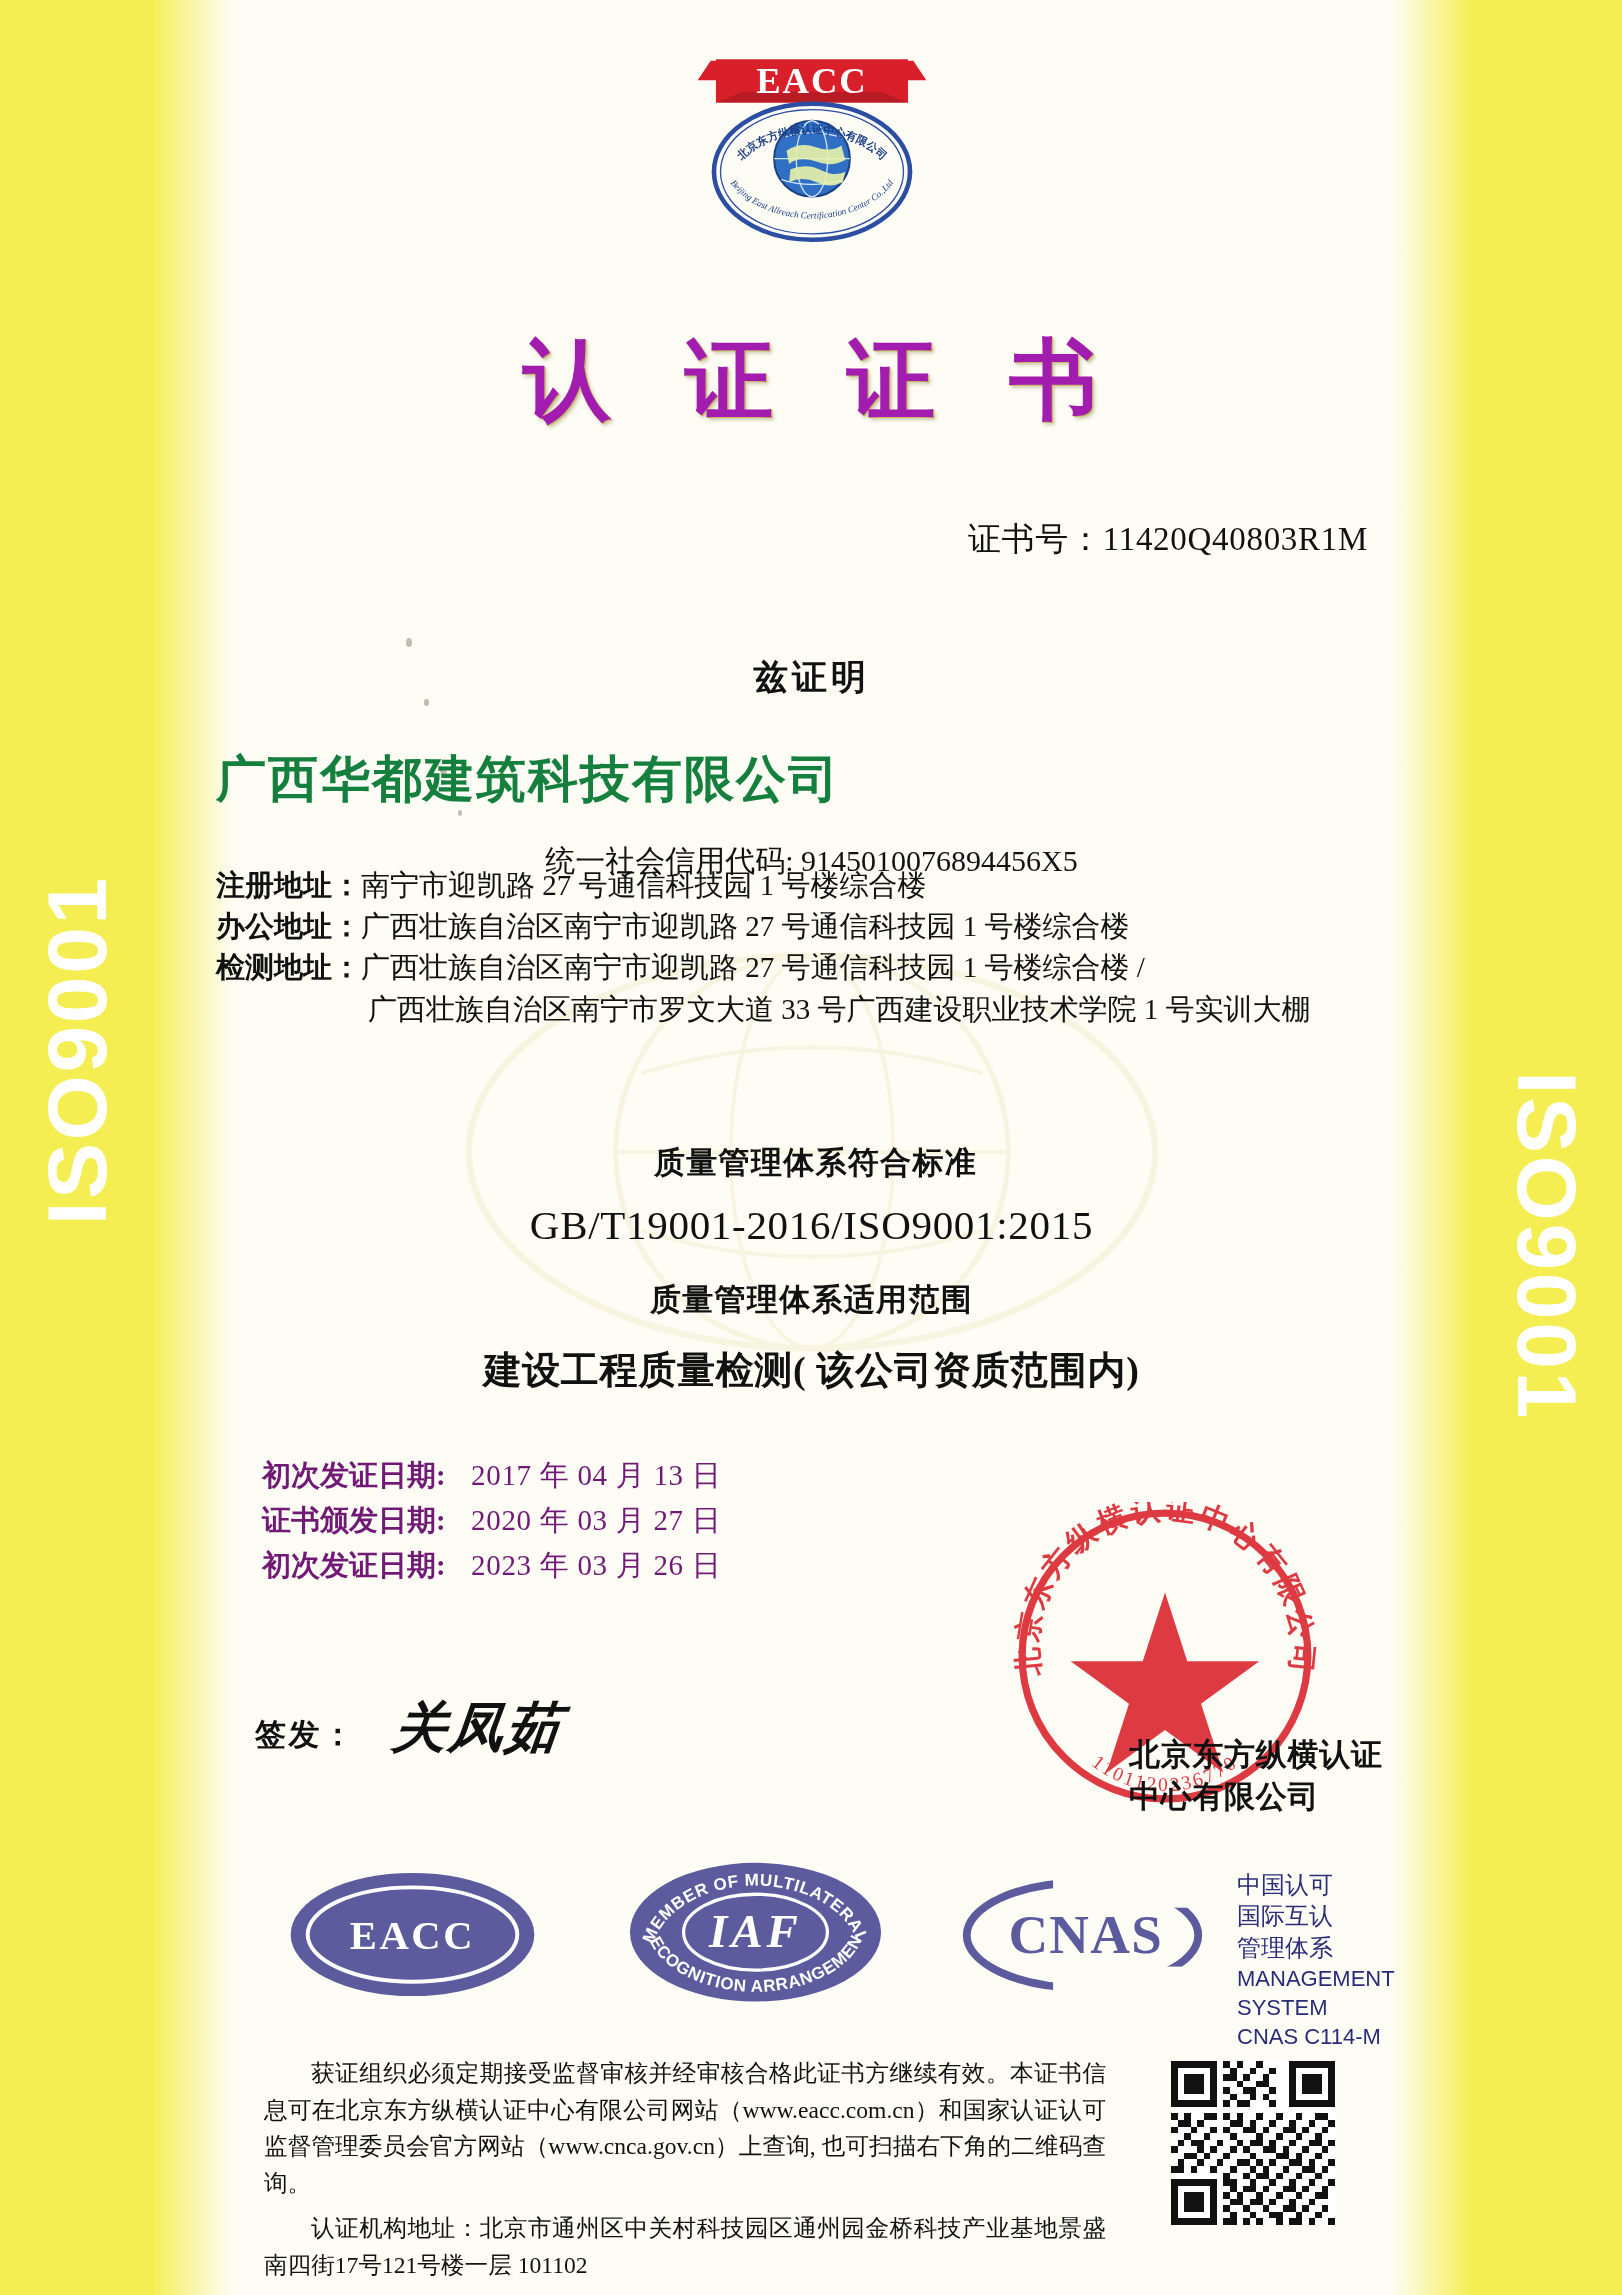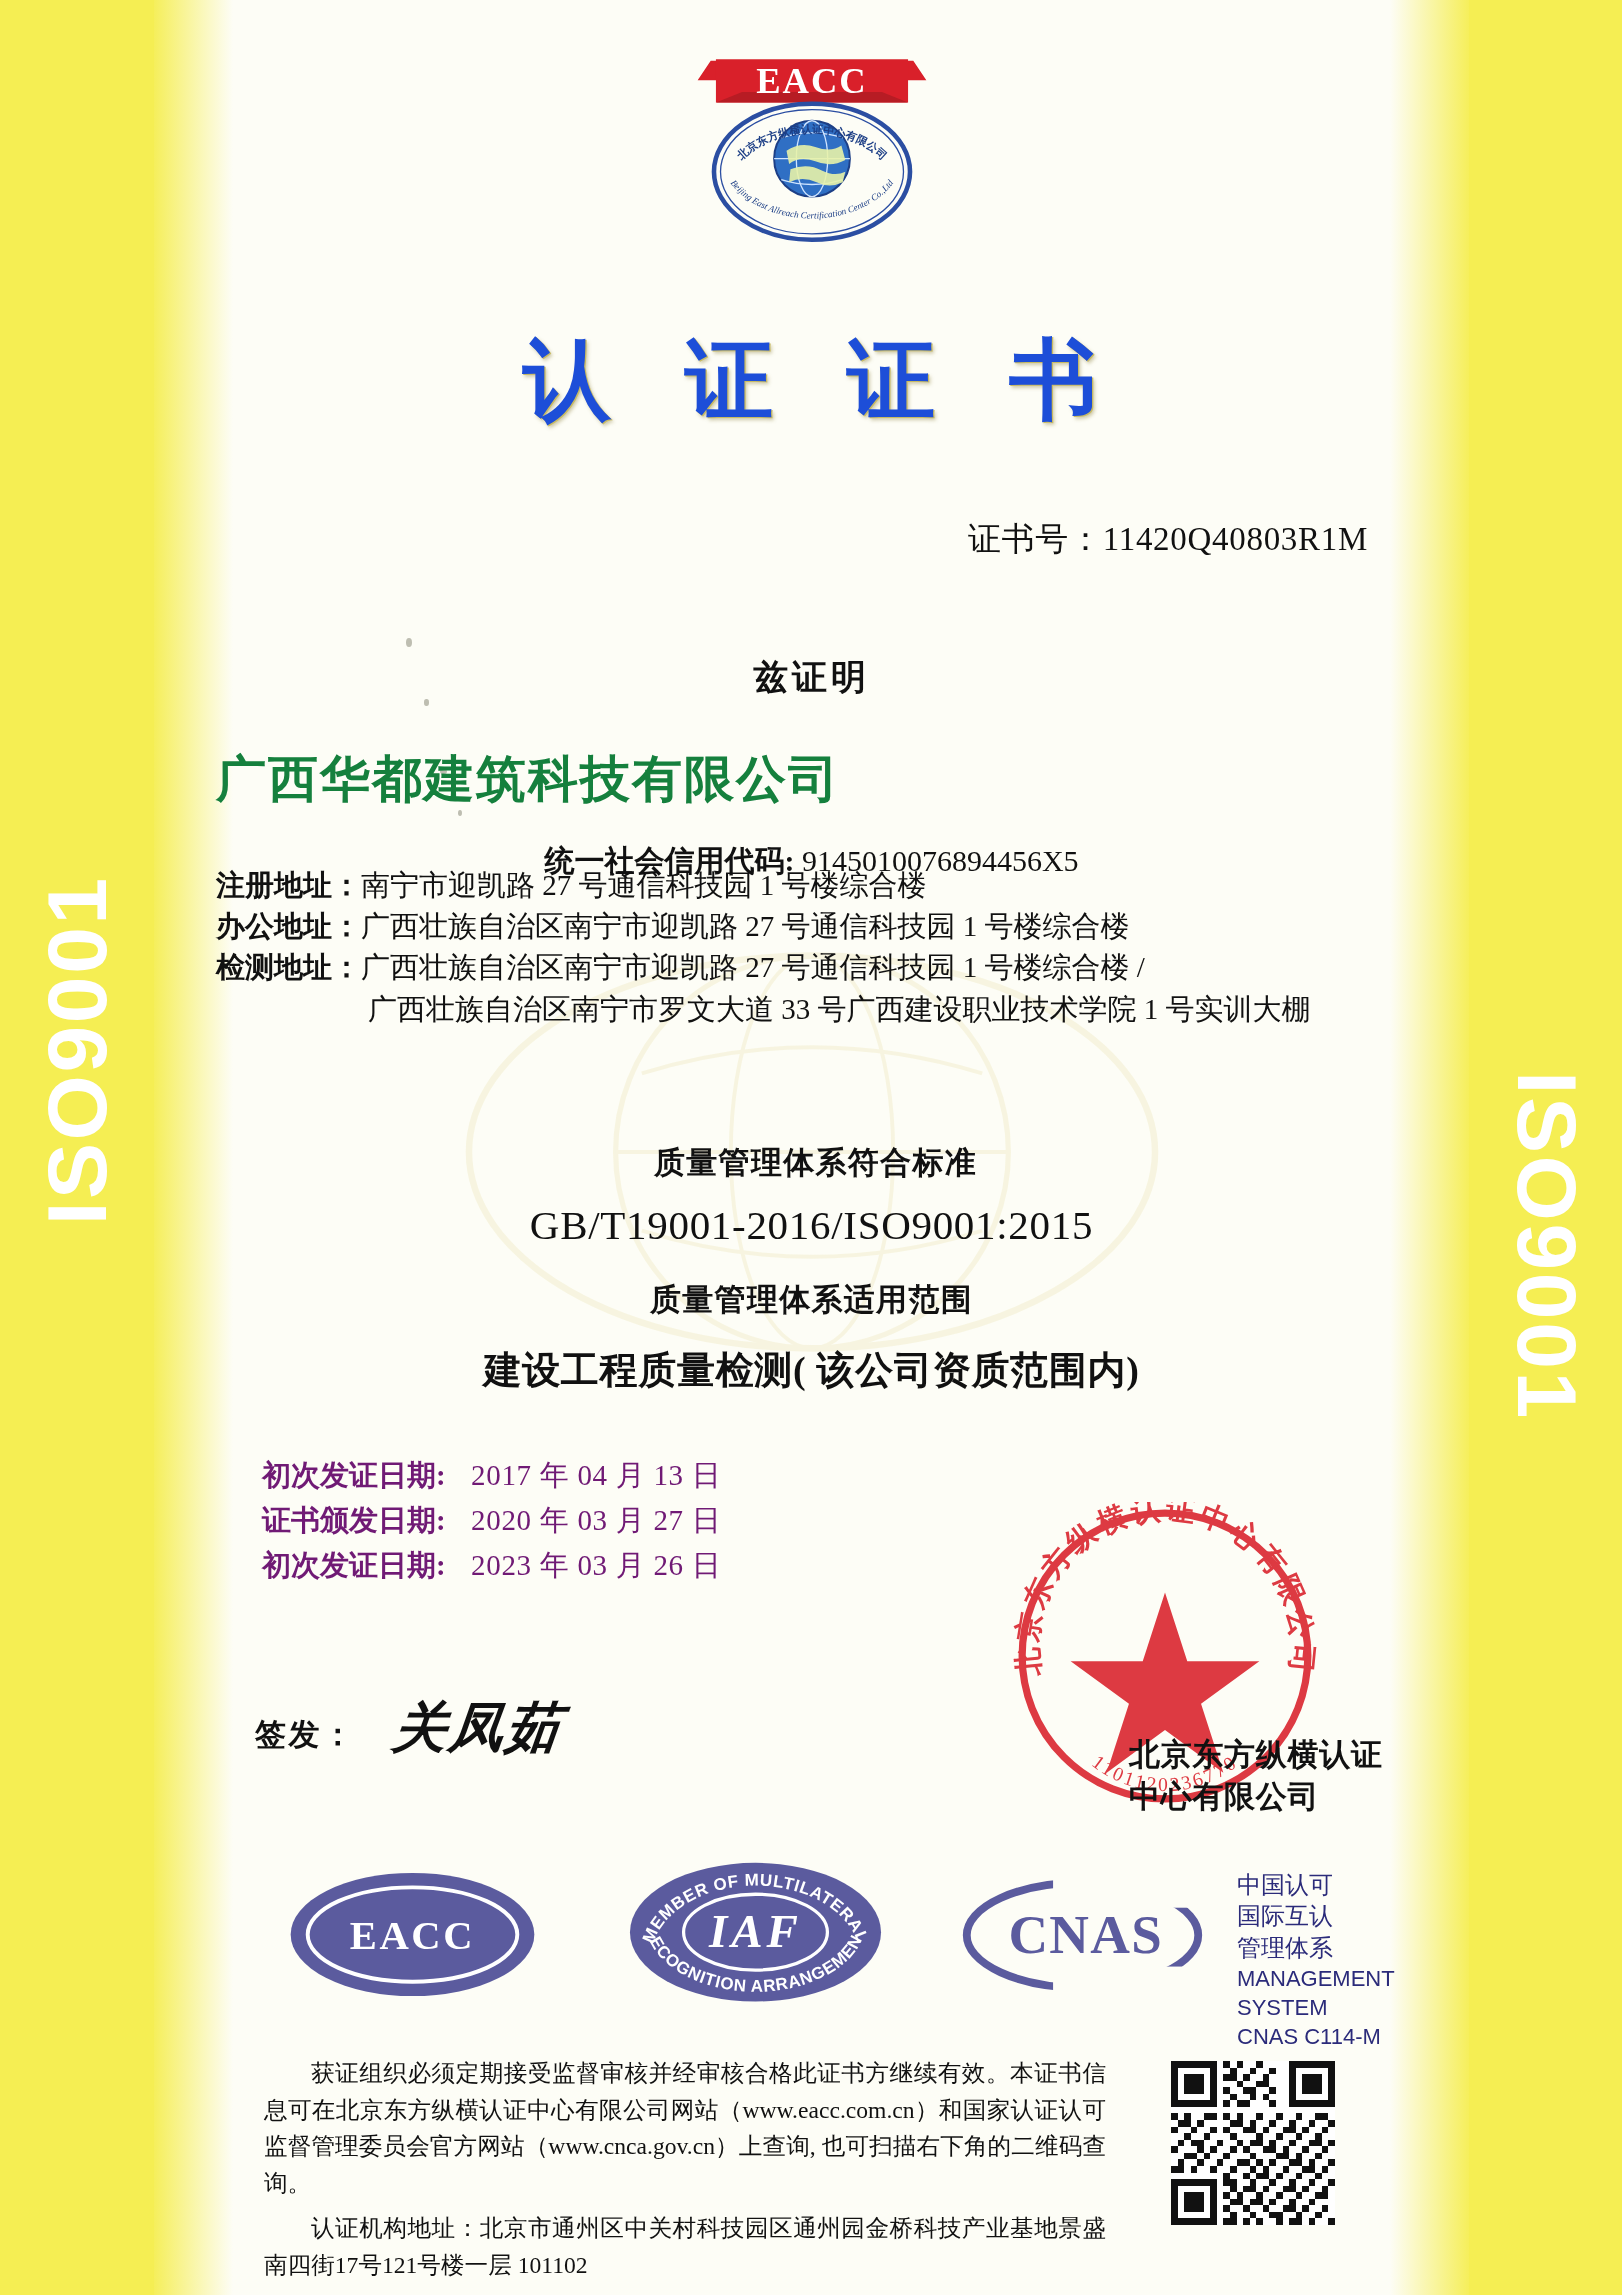--- a/index.html
+++ b/index.html
@@ -92,21 +92,21 @@
   .cert-title {
     position: absolute;
     left: 0; right: 3px;
     top: 321px;
     text-align: center;
     font-family: "Liberation Serif", serif;
     font-weight: bold;
     font-size: 88px;
     letter-spacing: 26px;
     text-indent: 26px;
-    color: #1d4ed8;
+    color: #a21caf;
     text-shadow: 1.3px 1.3px 0 #c9bb63, 2.6px 2.6px 3.9px rgba(120,105,30,.35);
   }
 
   .cert-no {
     position: absolute;
     right: 39px;
     top: 517px;
     font-size: 33px;
     color: #111;
     letter-spacing: 0.7px;
@@ -136,21 +136,21 @@
   }
 
   .credit-code {
     position: absolute;
     left: 0; right: 0;
     top: 841px;
     text-align: center;
     font-size: 30px;
     color: #111;
   }
-  .credit-code .lbl { font-weight: bold; margin-top: 25px; }
+  .credit-code .lbl { font-weight: normal; margin-top: 25px; }
 
   .addr-block {
     position: absolute;
     left: 0;
     right: 0;
     top: 865px;
   }
   .addr-line {
     font-size: 29px;
     color: #111;

